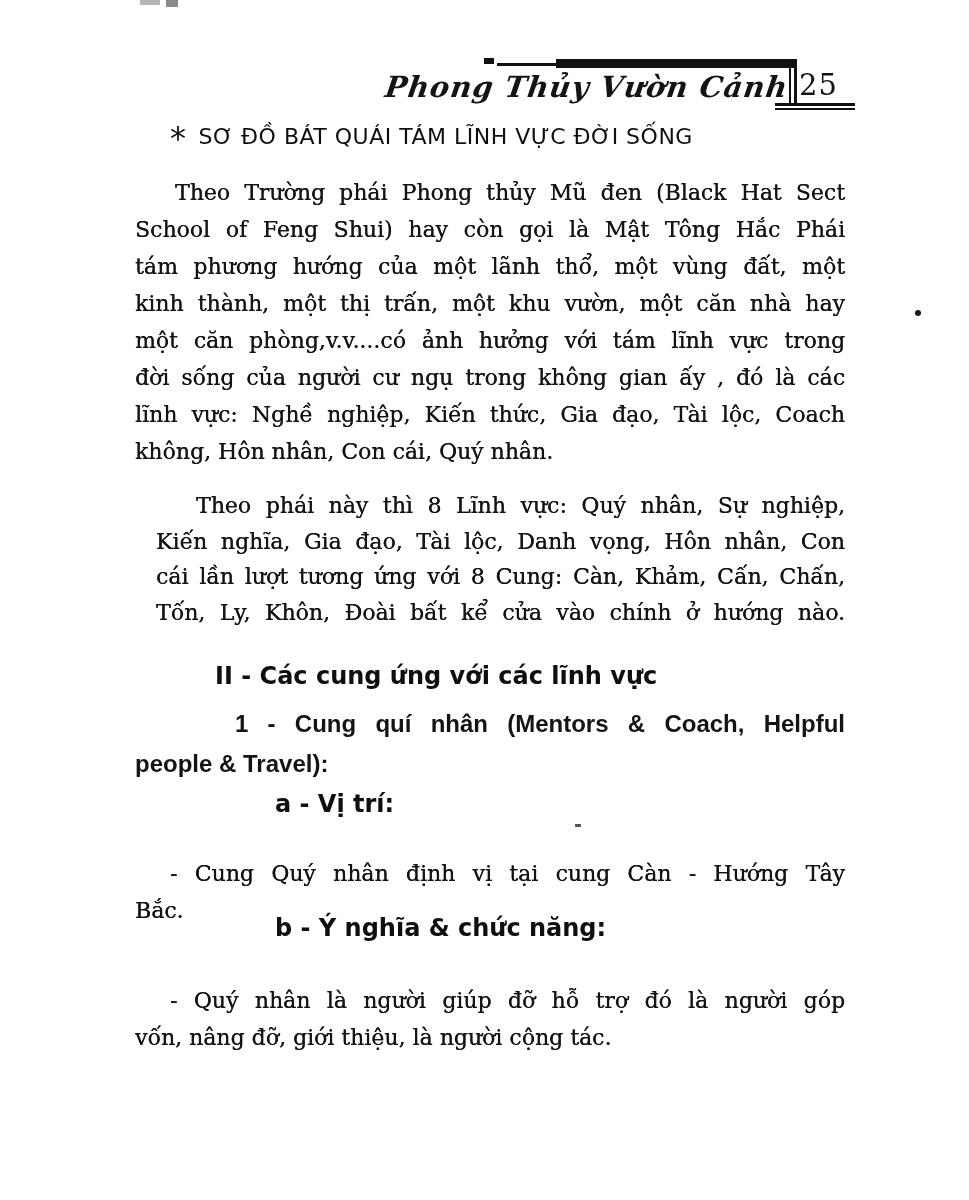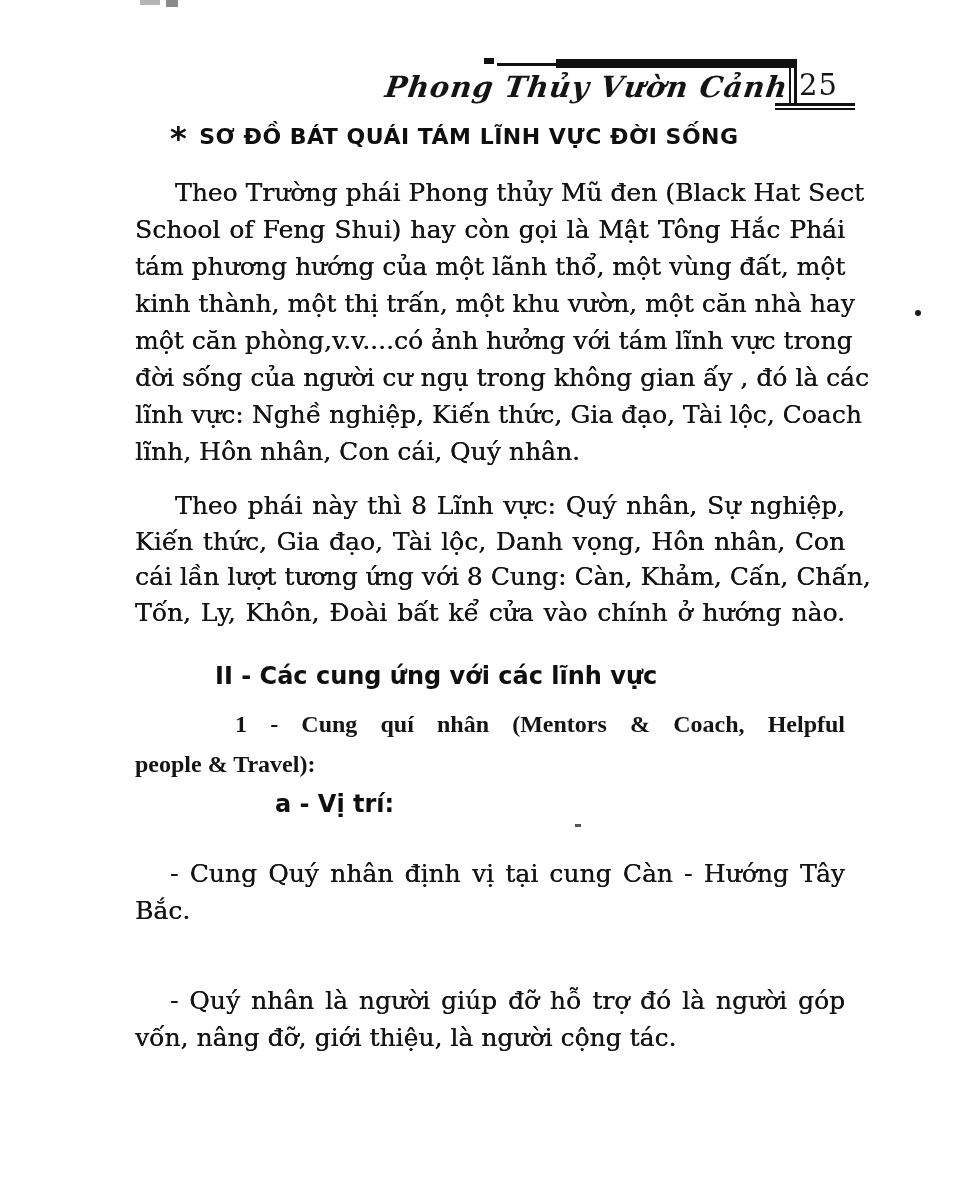--- a/index.html
+++ b/index.html
@@ -22,43 +22,43 @@
     transform:skewX(-8deg); transform-origin:right bottom;
   }
   .pagenum { left:799px; top:68px; font-size:29px; letter-spacing:1px;text-align:center; }
   .pn-ul1  { left:775px; top:103px; width:80px; height:3px; background:#111; }
   .pn-ul2  { left:775px; top:108px; width:80px; height:2px; background:#111; }
 
   
   .h-main {
     left:170px; top:124px; white-space:nowrap;
     font-family:"DejaVu Sans","Liberation Sans",sans-serif;
-    font-weight:bold; font-size:22px; letter-spacing:0.5px; color:#0f0f0f;
+    font-weight:normal; font-size:22px; letter-spacing:0.5px; color:#0f0f0f;
   }
   .h-main .star { font-size:32px; line-height:22px; vertical-align:-5px; margin-right:12px; }
   .h-sans {
     white-space:nowrap;
     font-family:"DejaVu Sans","Liberation Sans",sans-serif;
     font-weight:bold; font-size:24px; color:#0f0f0f;text-align:right;
   }
 
   
   .pblock { left:135px; width:710px; }
   .ln {
-    display:block; white-space:nowrap; font-size:25px; line-height:37px;
+    display:block; white-space:nowrap; font-size:22px; line-height:37px;
     text-align:justify; text-align-last:justify; text-justify:inter-word;
     text-shadow:0.25px 0 0 currentColor;
   }
   .ln.last   { text-align-last:left; }
   .ln.ind    { text-indent:40px; }
   .ln.ind-sm { text-indent:35px;margin-top:19px; }
   .ln.ind-lg { text-indent:100px; }
-  .lh-tight .ln { line-height:35.5px; }
+  .lh-tight .ln { line-height:35.5px;margin-left:21px; }
   .sansblock .ln {
-    font-family:Liberation Serif, serif;
+    font-family:Liberation Sans, sans-serif;
     font-weight:bold; font-size:24px; line-height:40px; text-shadow:none;
   }
   .s1 { left:140px; top:0;     width:20px; height:5px; background:#b5b5b5; }
   .s2 { left:166px; top:0;     width:12px; height:7px; background:#8a8a8a; }
   .s3 { left:915px; top:310px; width:6px;  height:6px; background:#1a1a1a; border-radius:50%; }
   .s4 { left:575px; top:824px; width:6px;  height:3px; background:#555; }
 </style>
 </head>
 <body>
 
@@ -79,43 +79,44 @@
   </div>
 
   <div class="abs pblock" style="top:174px">
     <div class="ln ind">Theo Trường phái Phong thủy Mũ đen (Black Hat Sect</div>
     <div class="ln">School of Feng Shui) hay còn gọi là Mật Tông Hắc Phái</div>
     <div class="ln">tám phương hướng của một lãnh thổ, một vùng đất, một</div>
     <div class="ln">kinh thành, một thị trấn, một khu vườn, một căn nhà hay</div>
     <div class="ln">một căn phòng,v.v....có ảnh hưởng với tám lĩnh vực trong</div>
     <div class="ln">đời sống của người cư ngụ trong không gian ấy , đó là các</div>
     <div class="ln">lĩnh vực: Nghề nghiệp, Kiến thức, Gia đạo, Tài lộc, Coach</div>
-    <div class="ln last">lĩnh, Hôn nhân, Con cái, Quý nhân.</div>
+    <div class="ln last">không, Hôn nhân, Con cái, Quý nhân.</div>
   </div>
 
   <div class="abs pblock lh-tight" style="top:488px">
     <div class="ln ind">Theo phái này thì 8 Lĩnh vực: Quý nhân, Sự nghiệp,</div>
-    <div class="ln">Kiến thức, Gia đạo, Tài lộc, Danh vọng, Hôn nhân, Con</div>
+    <div class="ln">Kiến nghĩa, Gia đạo, Tài lộc, Danh vọng, Hôn nhân, Con</div>
     <div class="ln">cái lần lượt tương ứng với 8 Cung: Càn, Khảm, Cấn, Chấn,</div>
     <div class="ln">Tốn, Ly, Khôn, Đoài bất kể cửa vào chính ở hướng nào.</div>
   </div>
 
   <div class="abs h-sans" style="left:215px; top:662px">II - Các cung ứng với các lĩnh vực</div>
 
   <div class="abs pblock sansblock" style="top:704px">
     <div class="ln ind-lg">1 - Cung quí nhân (Mentors &amp; Coach, Helpful</div>
     <div class="ln last">people &amp; Travel):</div>
   </div>
 
   <div class="abs h-sans" style="left:275px; top:790px">a - Vị trí:</div>
   <div class="abs pblock" style="top:836px">
     <div class="ln ind-sm">- Cung Quý nhân định vị tại cung Càn - Hướng Tây</div>
     <div class="ln last">Bắc.</div>
   </div>
 
+  <div class="abs h-sans" style="left:275px; top:914px">b - Ý nghĩa &amp; chức năng:</div>
   <div class="abs pblock" style="top:963px">
     <div class="ln ind-sm">- Quý nhân là người giúp đỡ hỗ trợ đó là người góp</div>
     <div class="ln last">vốn, nâng đỡ, giới thiệu, là người cộng tác.</div>
   </div>
 
 
   <div class="abs s1"></div>
   <div class="abs s2"></div>
   <div class="abs s3"></div>
   <div class="abs s4"></div>

